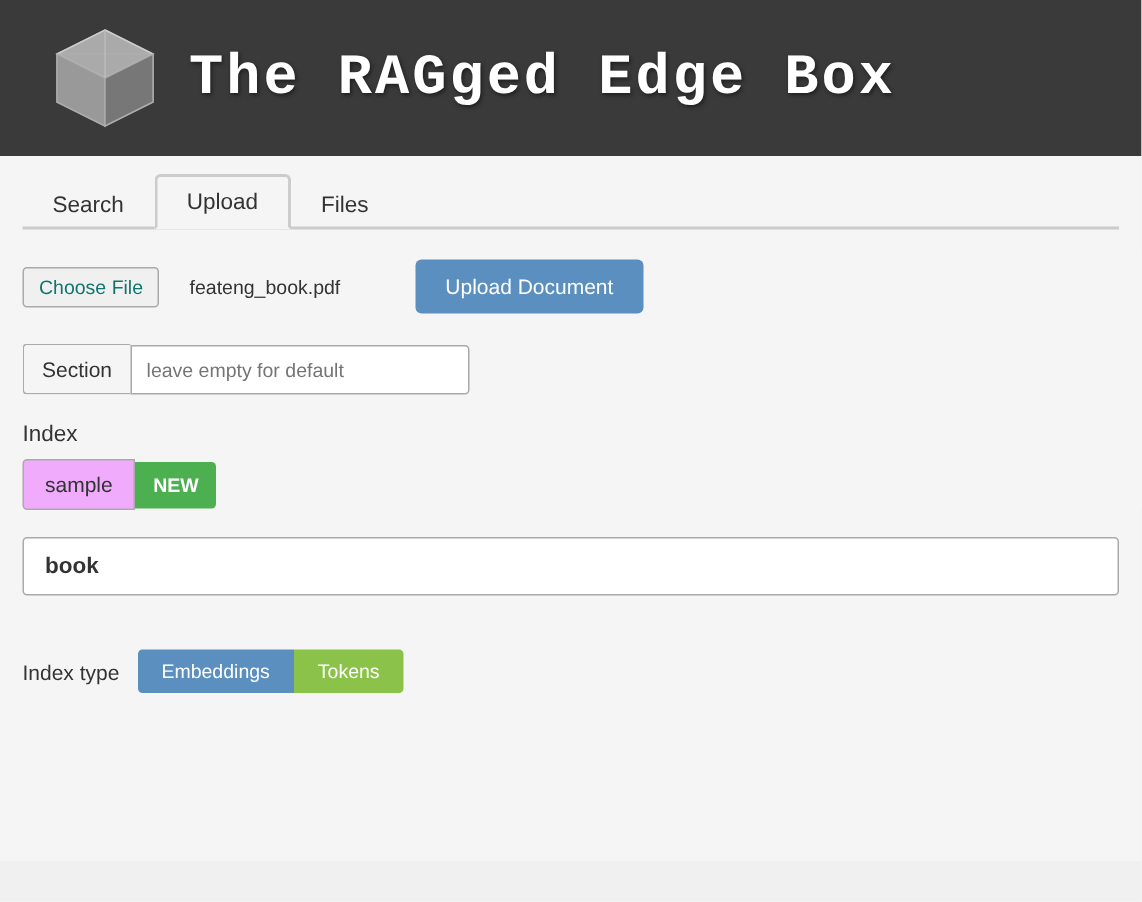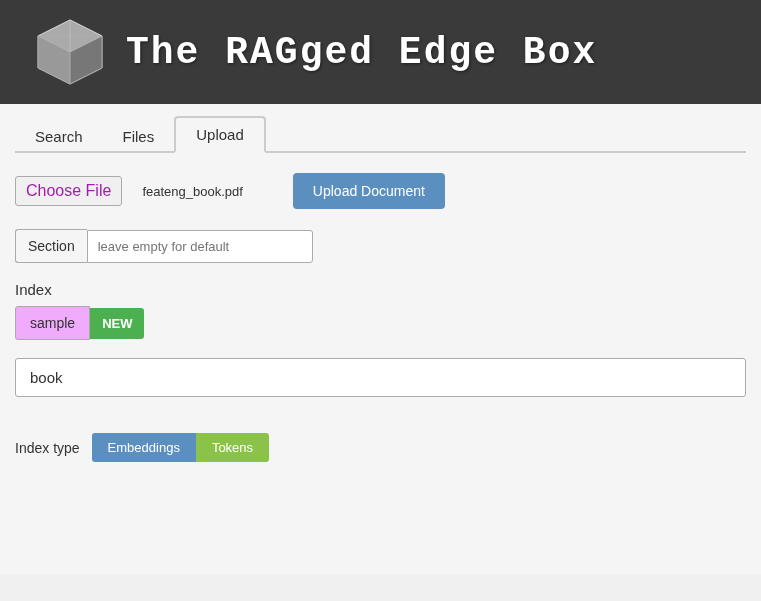--- a/index.html
+++ b/index.html
@@ -87,22 +87,22 @@
       margin-top: 10px;
     }
 
     .file-choose-label {
       display: inline-block;
       padding: 5px 10px;
       background: #f0f0f0;
       border: 1px solid #aaa;
       border-radius: 3px;
       cursor: pointer;
-      font-size: 16px;
-      color: #a21caf;
+      font-size: 13px;
+      color: #0f766e;
     }
 
     .file-name {
       font-size: 13px;
       color: #333;
     }
 
     .upload-btn {
       background: #5a8fc0;
       color: white;
@@ -182,20 +182,21 @@
     
     .index-name-input {
       width: 100%;
       padding: 10px 14px;
       border: 1px solid #aaa;
       border-radius: 3px;
       font-size: 15px;
       color: #333;
       background: white;
       margin-bottom: 18px;
+      font-weight: bold;
     }
 
     
     .index-type-label-row {
       display: flex;
       align-items: center;
       gap: 12px;
     }
 
     .index-type-label {
@@ -243,22 +244,22 @@
       <line x1="8" y1="24" x2="72" y2="24" stroke="#bbb" stroke-width="0.5" opacity="0.5"></line>
     </svg>
   </div>
   <h1 class="app-title">The RAGged Edge Box</h1>
 </div>
 
 <div class="main">
 
   <div class="tabs">
     <button class="tab">Search</button>
+    <button class="tab active">Upload</button>
     <button class="tab">Files</button>
-    <button class="tab active">Upload</button>
   </div>
 
   <div>
 
     <div class="file-row">
       <label class="file-choose-label">Choose File</label>
 
       <span class="file-name">feateng_book.pdf</span>
       <button class="upload-btn">Upload Document</button>
     </div>

